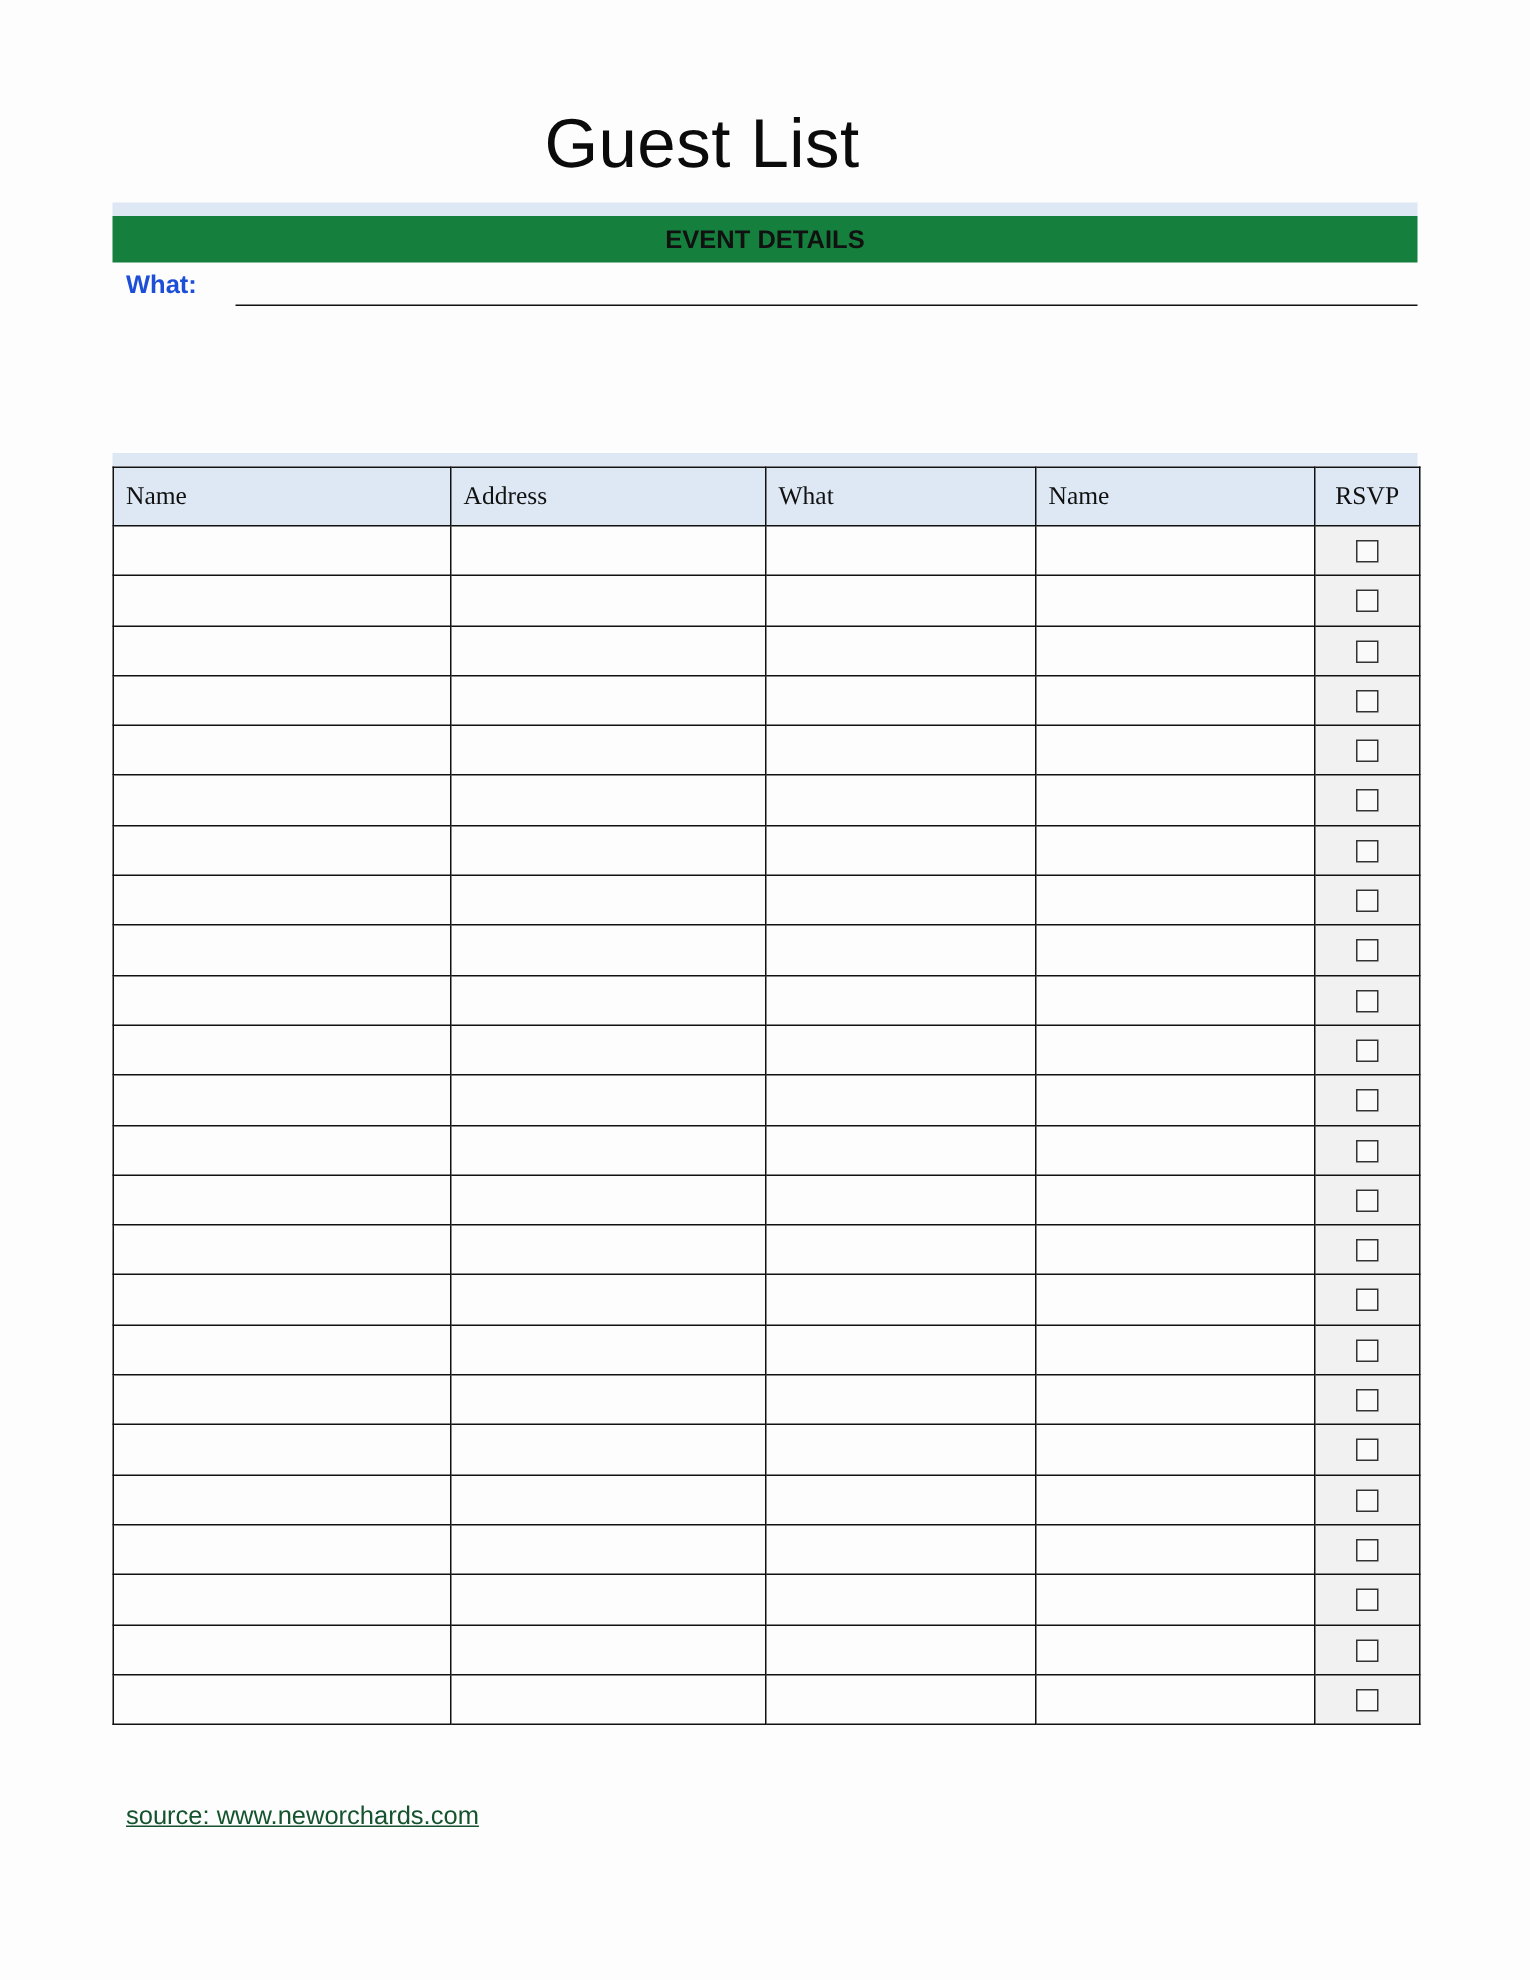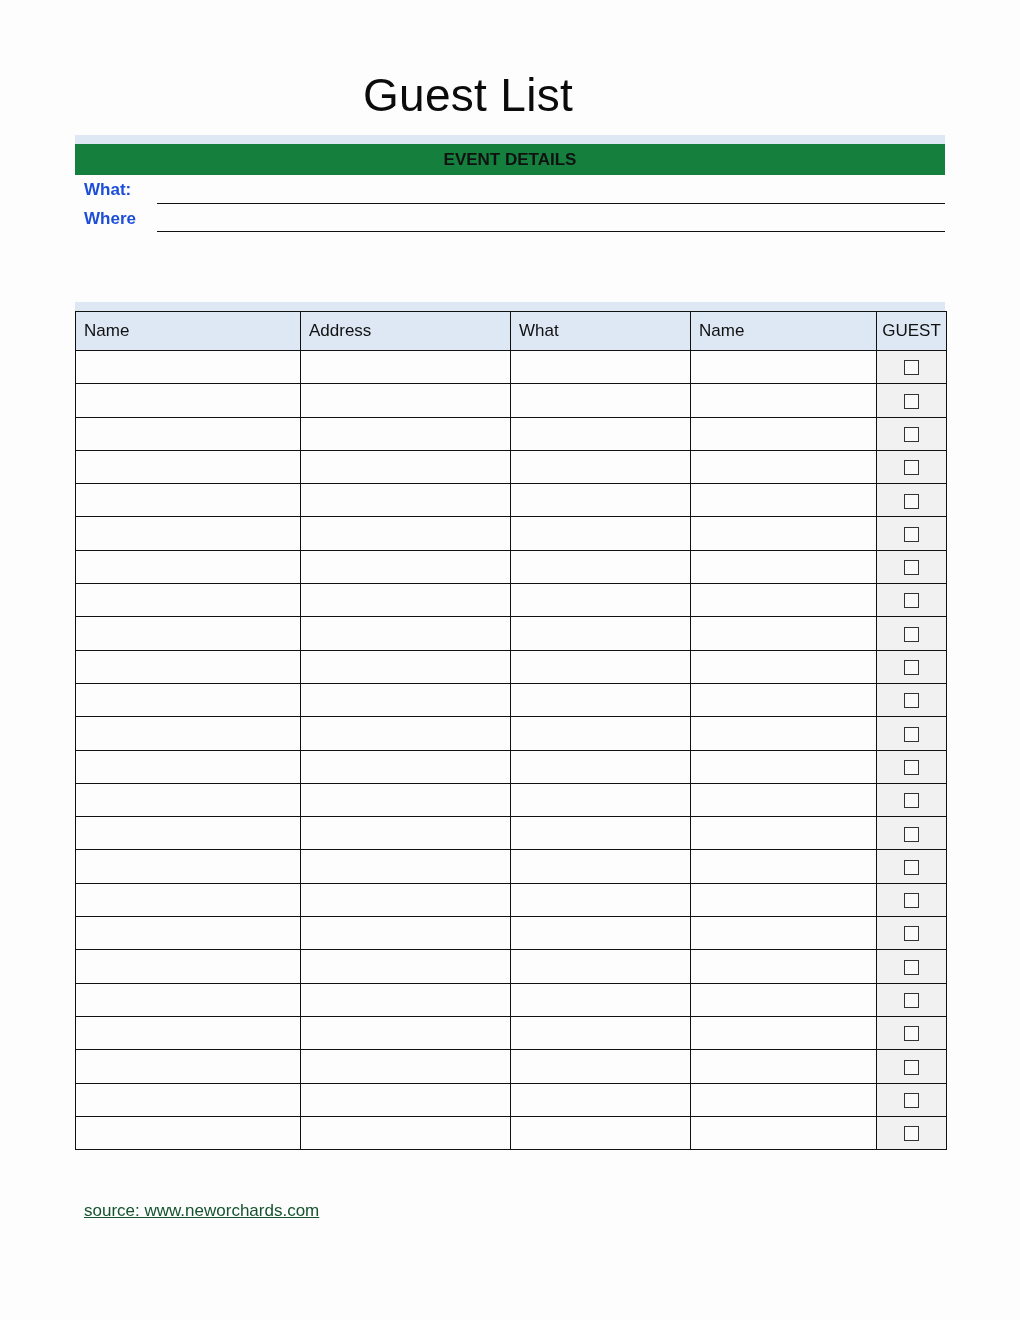--- a/index.html
+++ b/index.html
@@ -39,21 +39,21 @@
     height: 0; border-bottom: 1.3px solid #111;
     background: transparent;
   }
   .event-input {
     position: absolute; left: 82px; right: 0; top: 0; bottom: 1px;
     border: none; outline: none; background: transparent;
     font-family: "Liberation Sans", sans-serif; font-size: 15px;
   }
   .guest-section { top: 302px; }
   table.guests {
-    border-collapse: collapse; width: 871px; table-layout: fixed;
+    border-collapse: collapse; width: 871px; table-layout: fixed; font-family: Liberation Serif, serif;
   }
   table.guests th, table.guests td {
     border: 1.3px solid #111; padding: 0;
   }
   table.guests th {
     background: #dde8f4; height: 38px; font-weight: normal;
     font-size: 17px; text-align: left; padding-left: 8px; color: #111;
   }
   table.guests th.rsvp-h { text-align: center; padding-left: 0; }
   table.guests td { height: 32.3px; background: #fdfdfd; }
@@ -72,25 +72,20 @@
 <body>
 
 <div class="title">Guest List</div>
 
 <div class="section event-section">
   <div class="blue-strip"></div>
   <div class="peach-bar">EVENT DETAILS</div>
   <div class="event-rows">
     <div class="event-row">
       <span class="event-label">What:</span>
-      <input class="event-input" value="" style="">
-      <div class="event-line"></div>
-    </div>
-    <div class="event-row">
-      <span class="event-label">Where</span>
       <input class="event-input" value="" style="">
       <div class="event-line"></div>
     </div>
   </div>
 </div>
 
 <div class="section guest-section">
   <div class="blue-strip"></div>
   <table class="guests">
     <colgroup>
@@ -99,21 +94,21 @@
       <col style="width:180px">
       <col style="width:186px">
       <col style="width:70px">
     </colgroup>
     <thead>
       <tr>
         <th>Name</th>
         <th>Address</th>
         <th>What</th>
         <th>Name</th>
-        <th class="rsvp-h">GUEST</th>
+        <th class="rsvp-h">RSVP</th>
       </tr>
     </thead>
     <tbody id="guest-body">
         <tr>
           <td></td>
           <td></td>
           <td></td>
           <td></td>
           <td class="rsvp"><span class="checkbox"></span></td>
         </tr>

